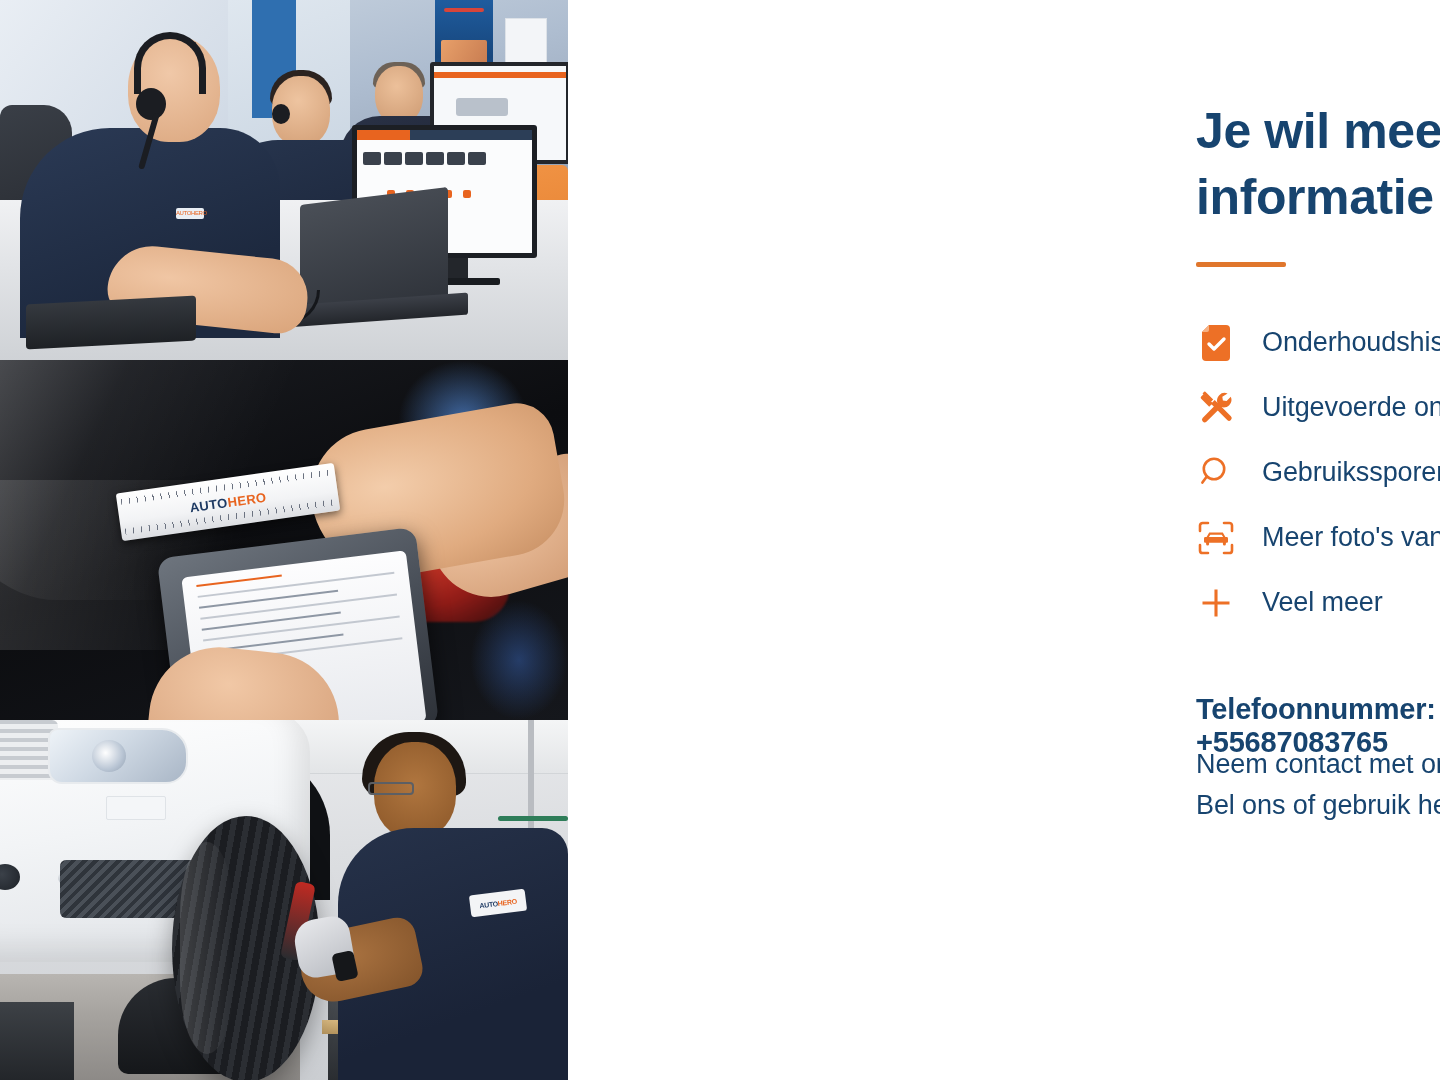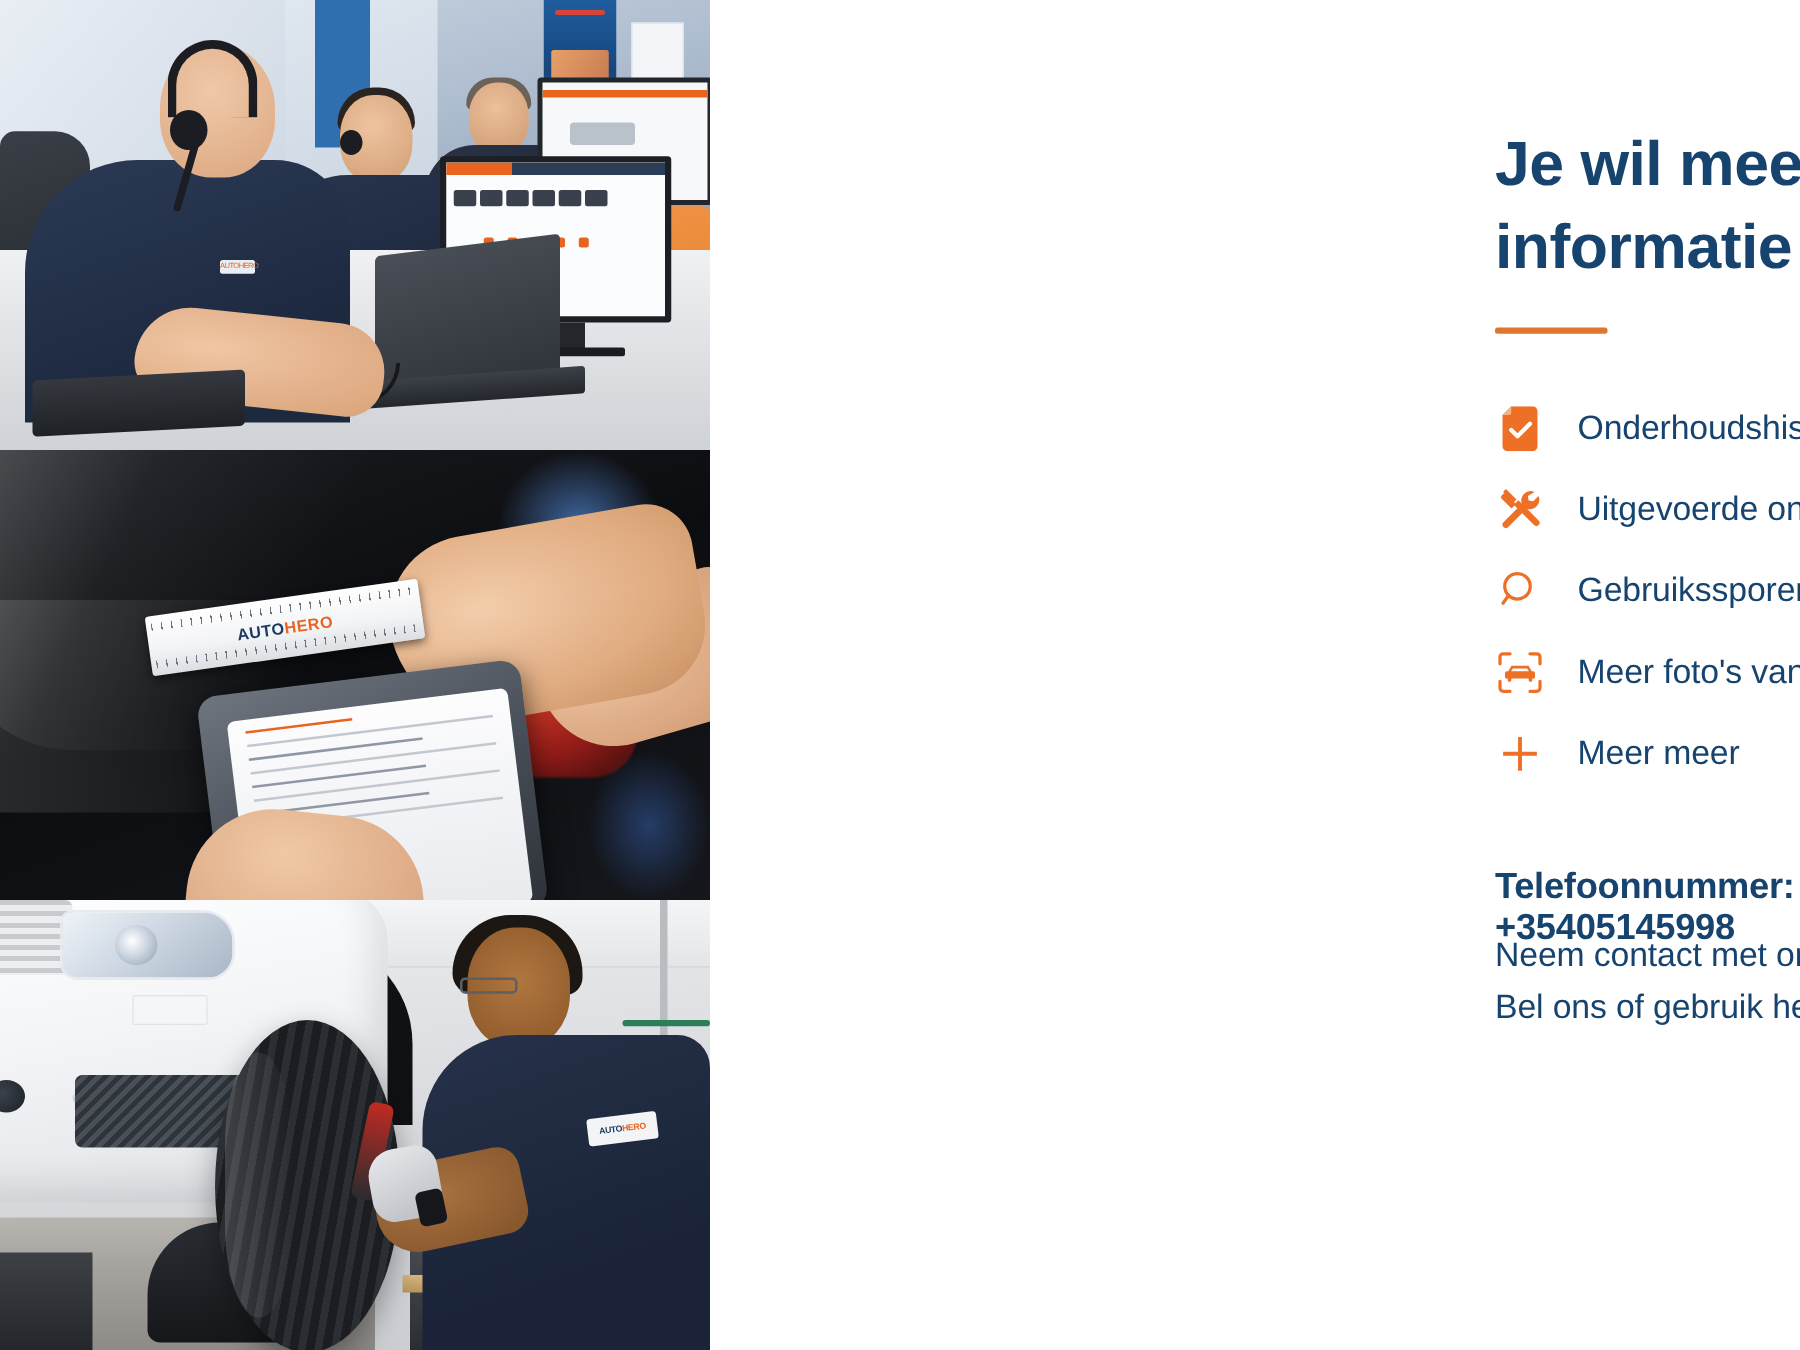--- a/index.html
+++ b/index.html
@@ -666,26 +666,26 @@
         </span>
         <span class="label">Meer foto's van de auto</span>
       </div>
 
       <div class="feature">
         <span class="ico">
           <svg width="34" height="34" viewBox="0 0 34 34" fill="none" aria-hidden="true">
             <path d="M17 3.5v27M3.5 17h27" stroke="#ed7026" stroke-width="3.1" stroke-linecap="butt"></path>
           </svg>
         </span>
-        <span class="label">Meer meer</span>
+        <span class="label">Veel meer</span>
       </div>
 
     </div>
 
-    <div class="phone">Telefoonnummer: +35405145998</div>
+    <div class="phone">Telefoonnummer: +55687083765</div>
 
     <div class="contact-text">
       <span>Neem contact met ons op voor meer informatie!</span><br>
       <span>Bel ons of gebruik het contactformulier.</span>
     </div>
 
   </div>
 </div>
 
 </body></html>

